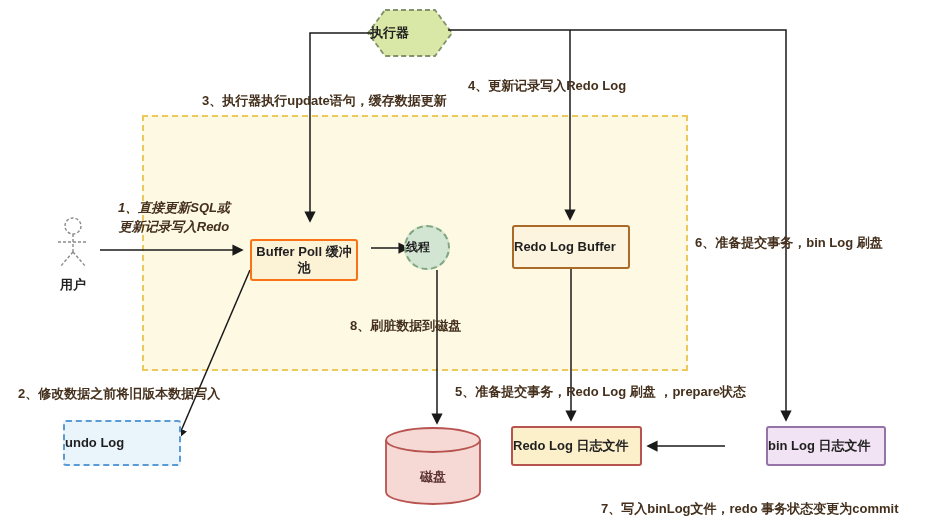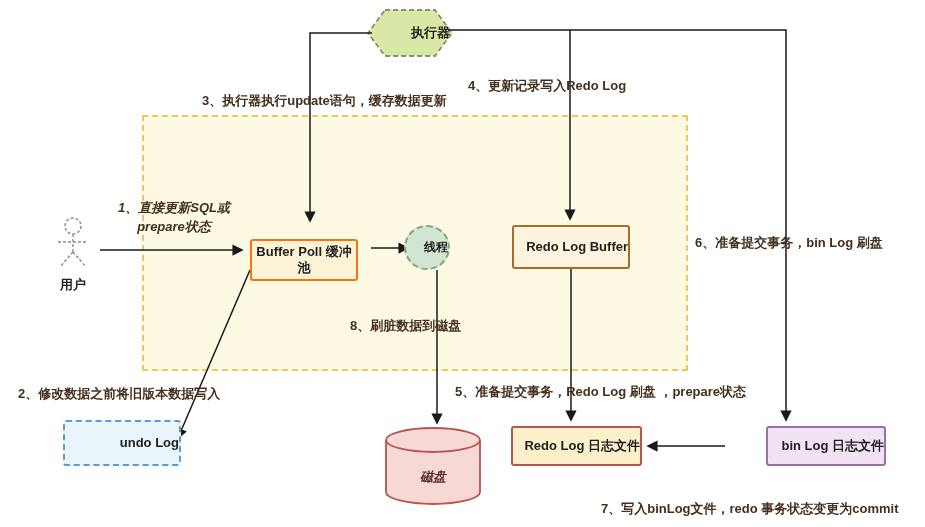--- a/index.html
+++ b/index.html
@@ -6,33 +6,33 @@
   body { background:#fff; font-family:"Liberation Sans","DejaVu Sans",sans-serif; }
   .stage { position:relative; width:925px; height:527px; background:#ffffff; overflow:hidden; }
 
   .area {
     position:absolute; left:142px; top:115px; width:546px; height:256px;
     background:#fdf9e3; border:2px dashed #ecc95f; z-index:0;
   }
   .overlay { position:absolute; left:0; top:0; z-index:1; pointer-events:none; }
 
   .node {
-    position:absolute; display:flex; align-items:center; justify-content:flex-end;
+    position:absolute; display:flex; align-items:center; justify-content:flex-start;
     font-size:13px; font-weight:bold; color:#1f1f1f; z-index:2;
     border-radius:3px; text-align:center; line-height:1.2;
   }
   .buffer-pool { left:250px; top:227px; width:108px; height:42px; background:#fcf2d5; border:2px solid #f97316;margin-top:12px; }
   .thread      { left:404px; top:225px; width:46px;  height:45px; background:#d2e4d2; border:2px dashed #7fa77f; border-radius:50%; font-size:12px; }
   .redo-buffer { left:512px; top:225px; width:118px; height:44px; background:#fcf4df; border:2px solid #aa6a28; }
   .undo-log    { left:63px;  top:420px; width:118px; height:46px; background:#e9f4fb; border:2px dashed #5b9bd5; }
   .redo-file   { left:511px; top:426px; width:131px; height:40px; background:#fcf0ca; border:2px solid #b85450; }
   .bin-file    { left:726px; top:426px; width:120px; height:40px; background:#f1e2f4; border:2px solid #9673a6;margin-left:40px; }
   .hex-label   { left:370px; top:11px;  width:80px;  height:44px; background:transparent; border:none; z-index:2; }
   .disk-label  { left:385px; top:468px; width:96px;  background:transparent; border:none; color:#5c3333; position:absolute;
-                 text-align:center; font-size:13px; font-weight:bold; z-index:2;font-style:italic; }
+                 text-align:center; font-size:13px; font-weight:bold; z-index:2; }
   .user-label  { left:45px;  top:276px; width:56px;  position:absolute; text-align:center;
                  font-size:13px; font-weight:bold; color:#222; z-index:2; }
 
   .label {
     position:absolute; font-size:13px; font-weight:bold; color:#44301c;
     z-index:3; white-space:nowrap;
   }
   .label.center { text-align:center; white-space:normal; line-height:1.45;font-style:italic; }
   .step1 { left:100px; top:199px; width:148px; }
   .step2 { left:18px;  top:385px; }
@@ -112,21 +112,21 @@
   <div class="node redo-file">
     <span>Redo Log 日志文件</span>
   </div>
 
   <div class="node bin-file">
     <span>bin Log 日志文件</span>
   </div>
 
   <div class="label step1 center">
     <div>1、直接更新SQL或</div>
-    <div>prepare状态</div>
+    <div>更新记录写入Redo</div>
   </div>
   <div class="label step2">2、修改数据之前将旧版本数据写入</div>
   <div class="label step3">3、执行器执行update语句，缓存数据更新</div>
   <div class="label step4">4、更新记录写入Redo Log</div>
   <div class="label step5">5、准备提交事务，Redo Log 刷盘 ，prepare状态</div>
   <div class="label step6">6、准备提交事务，bin Log 刷盘</div>
   <div class="label step7">7、写入binLog文件，redo 事务状态变更为commit</div>
   <div class="label step8">8、刷脏数据到磁盘</div>
 
 </div>

